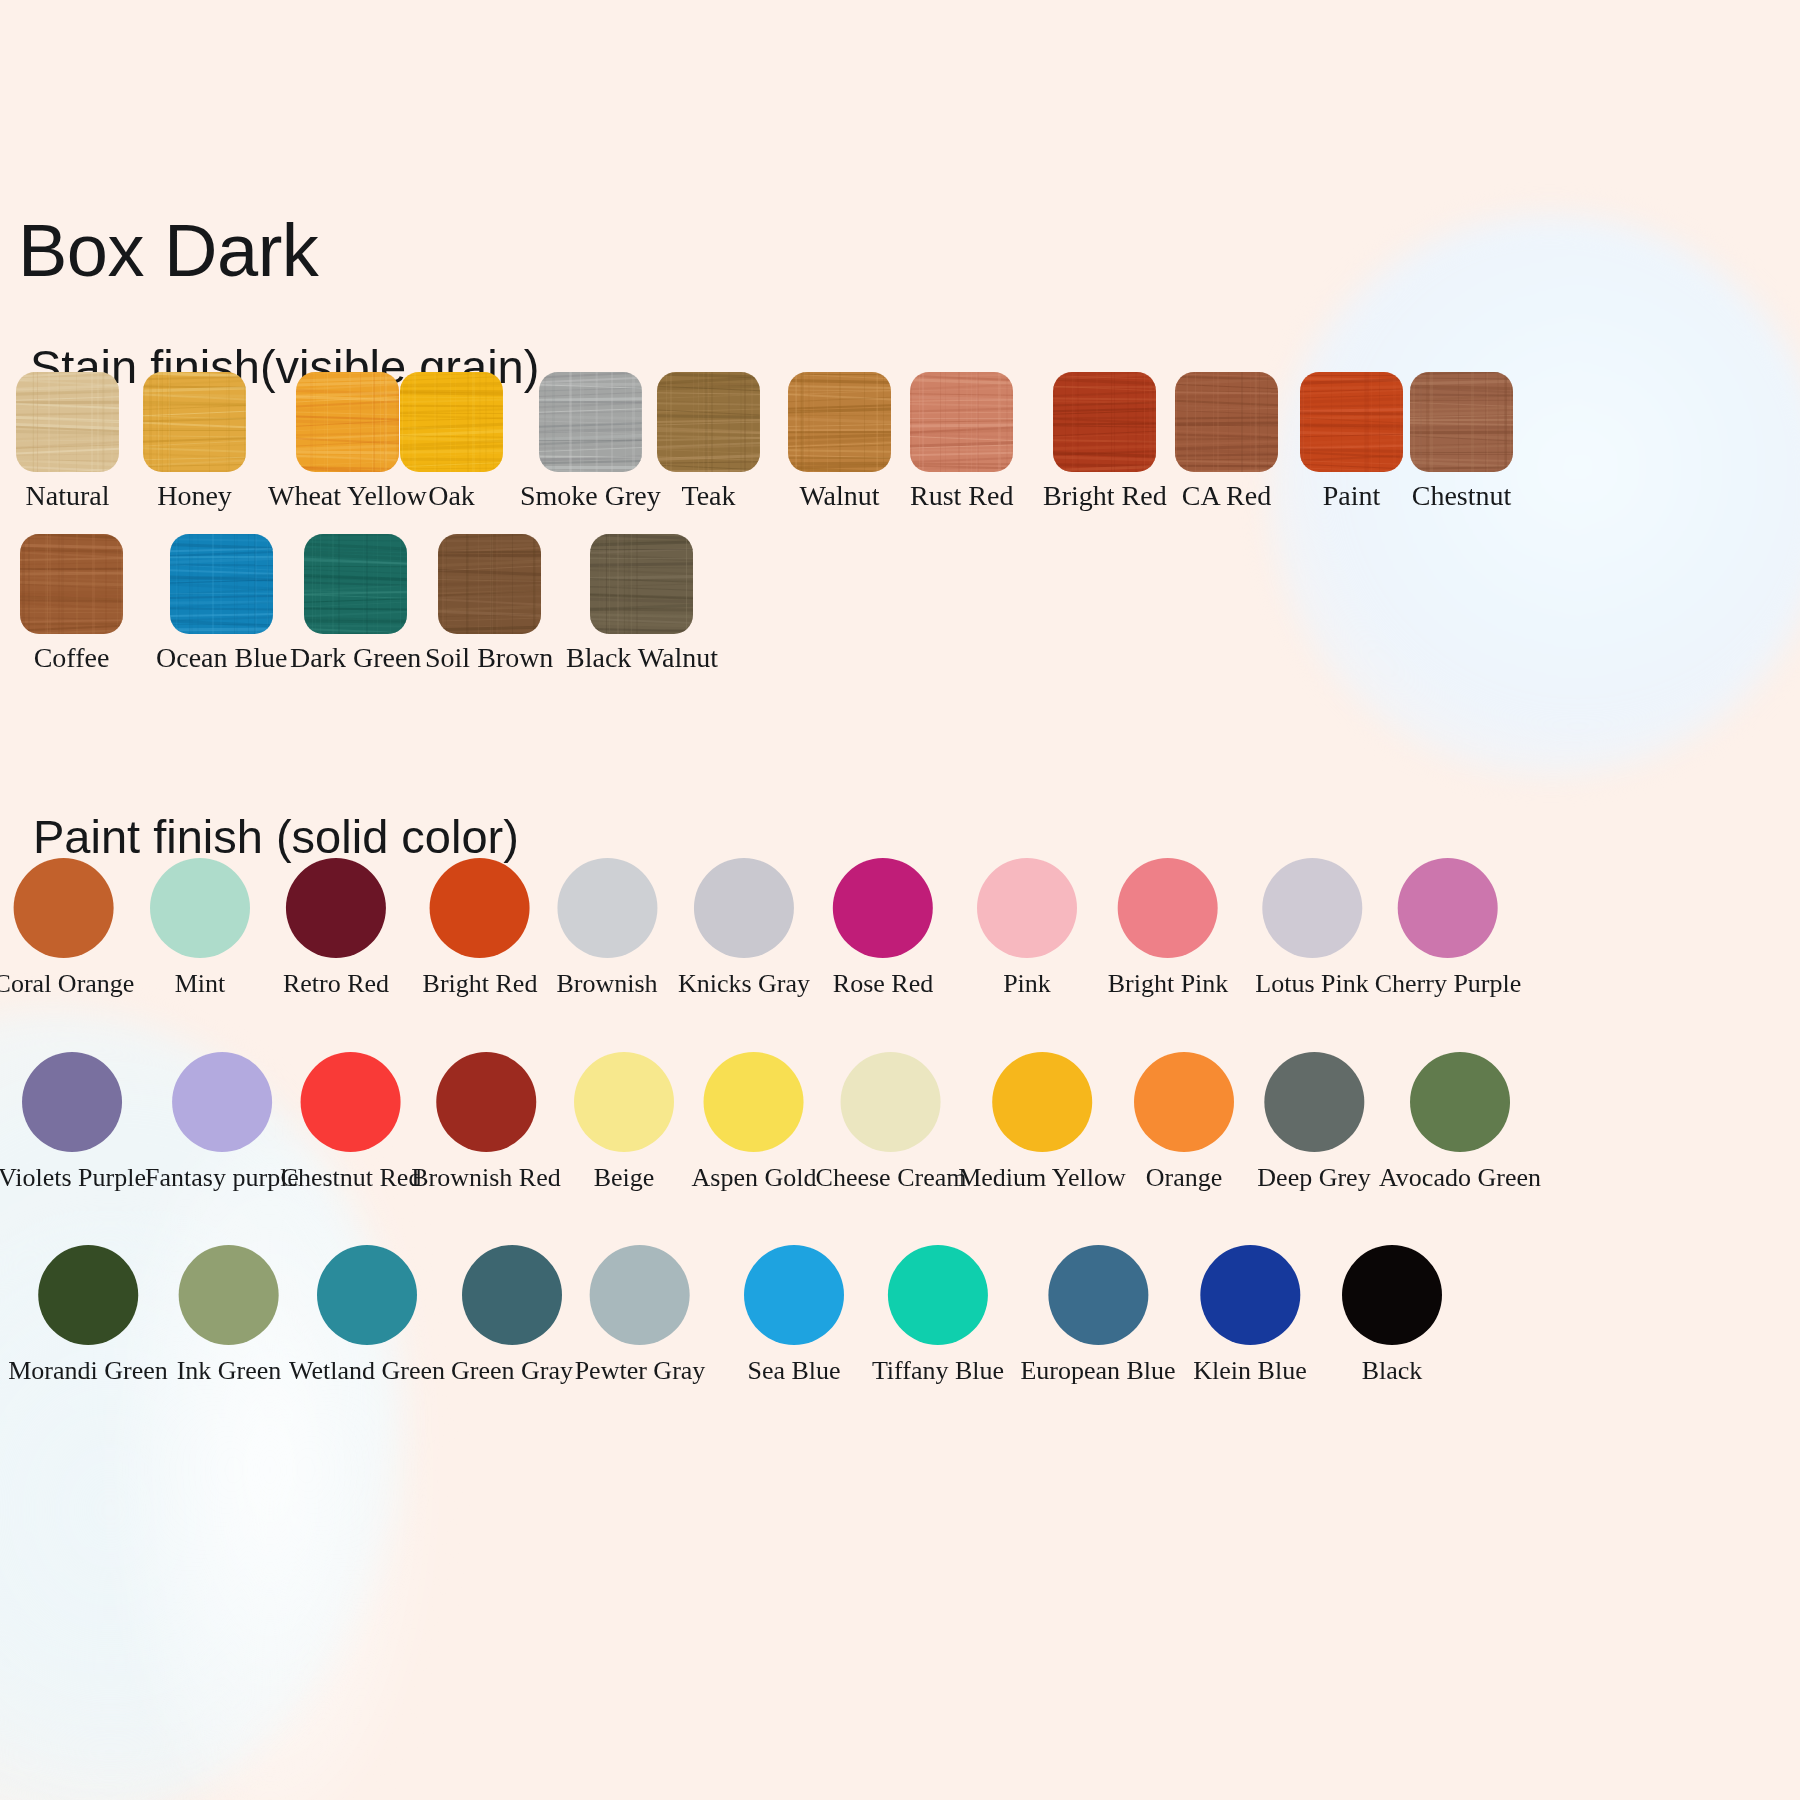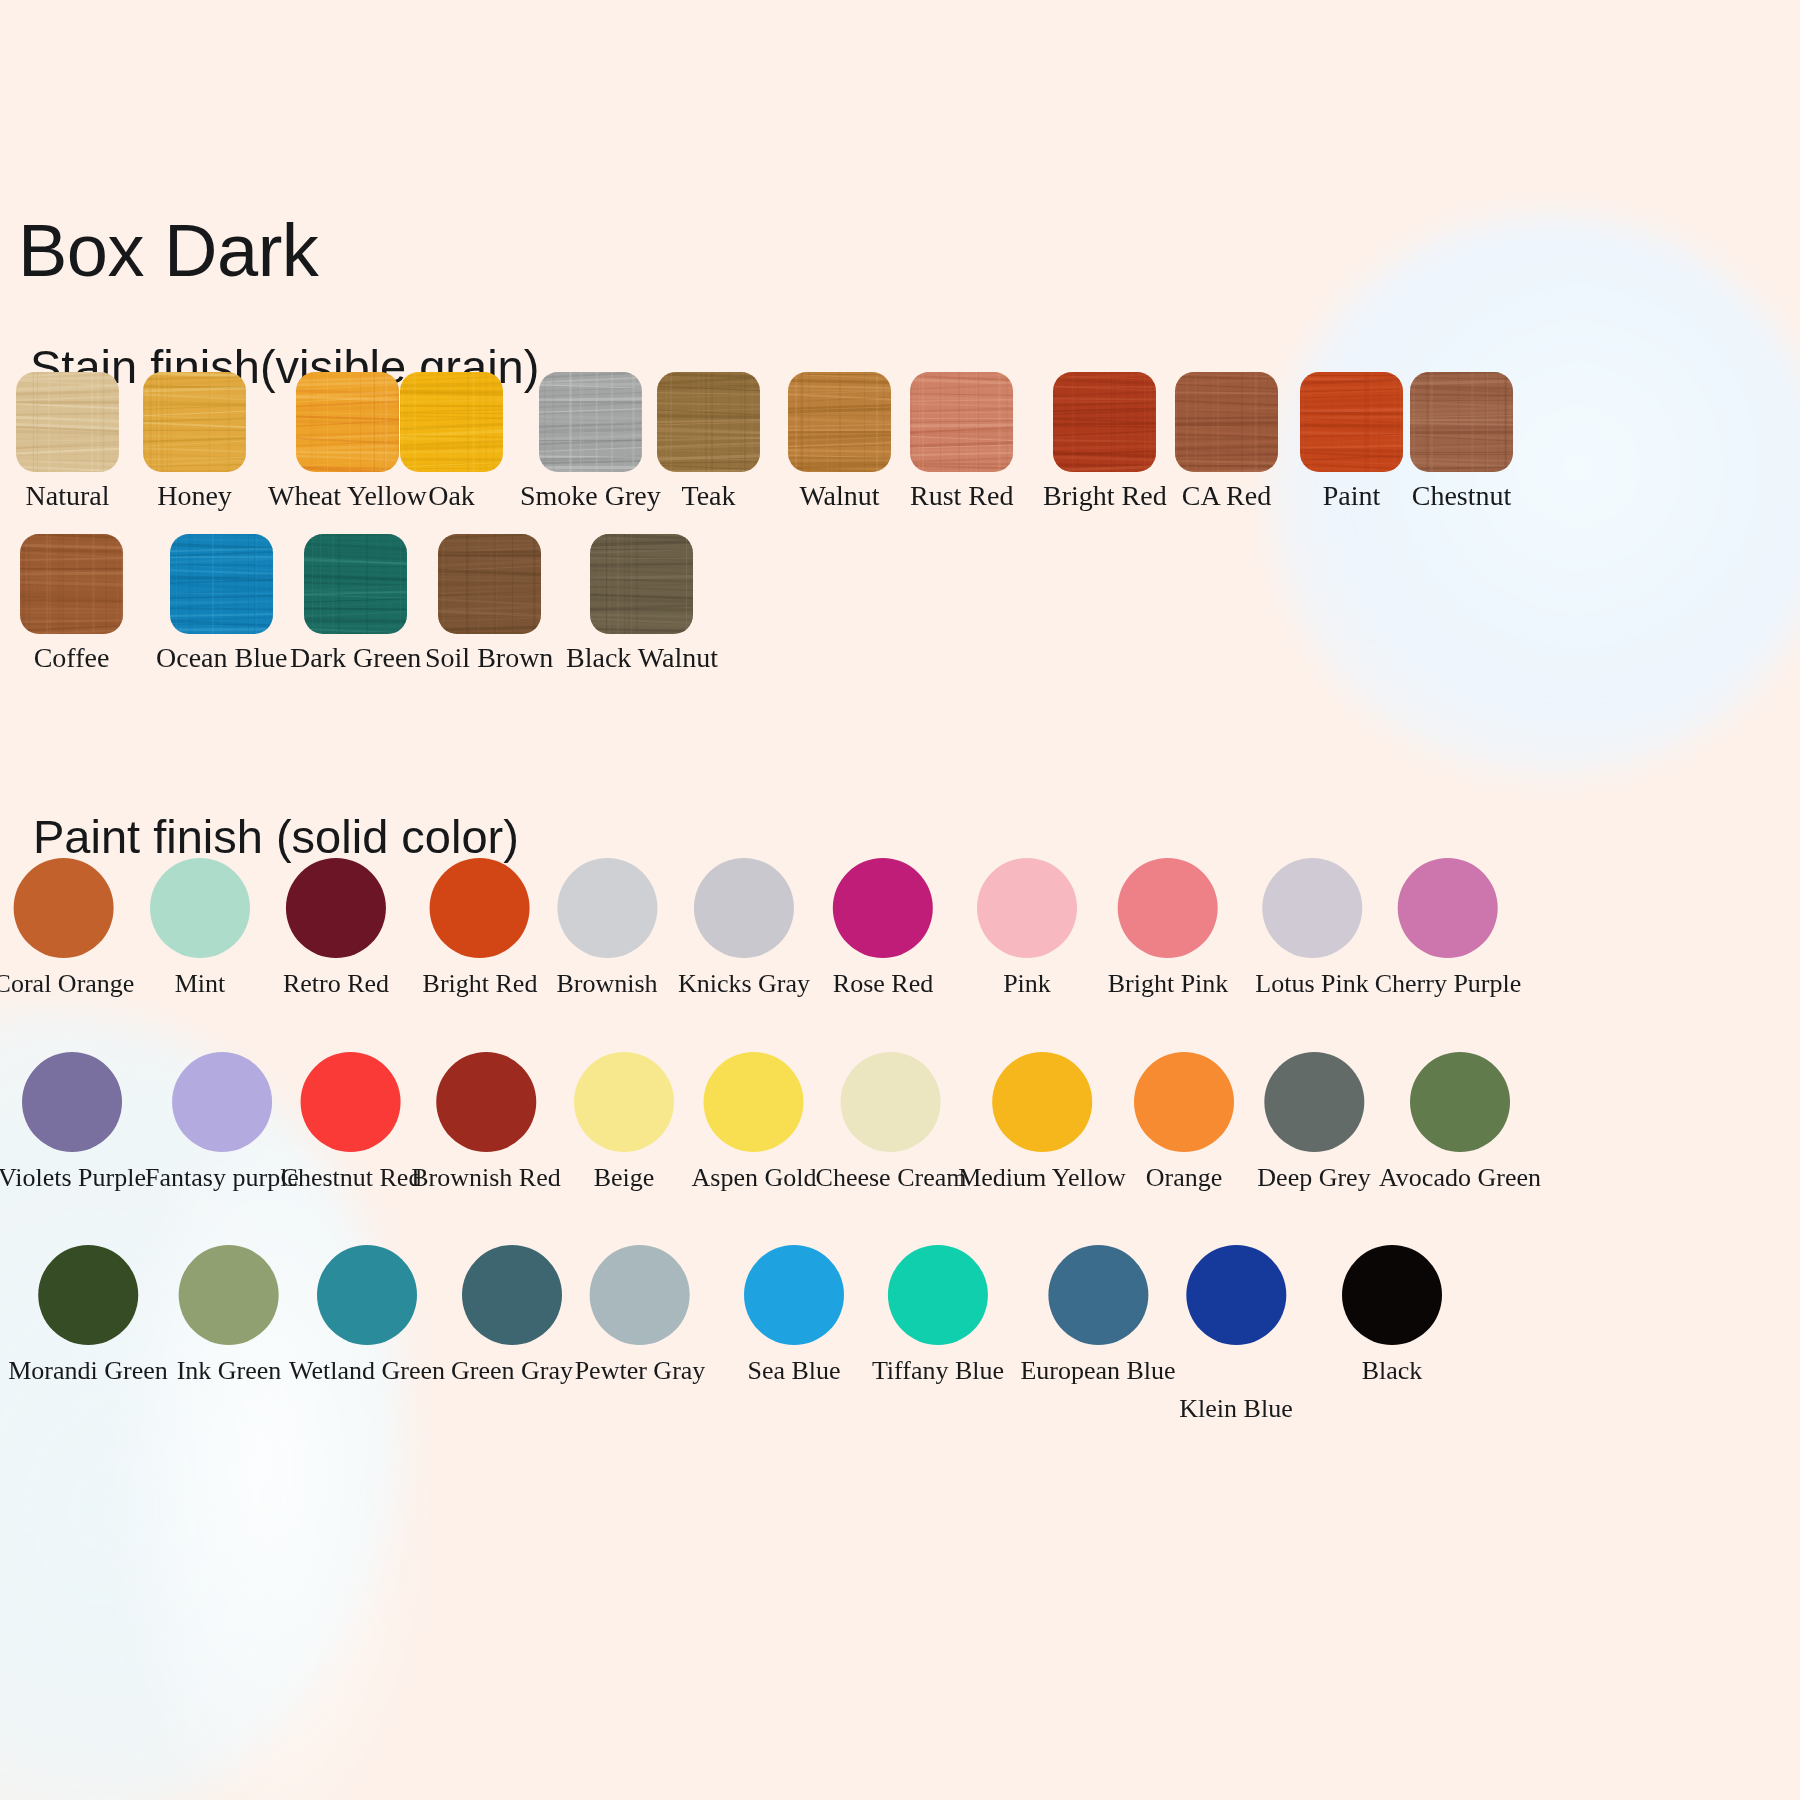--- a/index.html
+++ b/index.html
@@ -1086,21 +1086,21 @@
         <div class="paint-label">Sea Blue</div>
       </div>
       <div class="swatch-cell" style="position: absolute; left: 850px; top: 0px; transform: translateX(-50%); margin-left: 50px;">
         <div class="paint-dot" style="background: rgb(15, 207, 173);"></div>
         <div class="paint-label">Tiffany Blue</div>
       </div>
       <div class="swatch-cell" style="position: absolute; left: 1010px; top: 0px; transform: translateX(-50%); margin-left: 50px;">
         <div class="paint-dot" style="background: rgb(59, 108, 140);"></div>
         <div class="paint-label">European Blue</div>
       </div>
-      <div class="swatch-cell" style="position: absolute; left: 1166px; top: 0px; transform: translateX(-50%); margin-left: 32px; gap: 38px;">
+      <div class="swatch-cell" style="position: absolute; left: 1166px; top: 0px; transform: translateX(-50%); margin-left: 46px;">
         <div class="paint-dot" style="background: rgb(22, 57, 156);"></div>
         <div class="paint-label">Klein Blue</div>
       </div>
       <div class="swatch-cell" style="position: absolute; left: 1304px; top: 0px; transform: translateX(-50%); margin-left: 50px;">
         <div class="paint-dot" style="background: rgb(10, 6, 6);"></div>
         <div class="paint-label">Black</div>
       </div>
     </div>
 
 </div>

